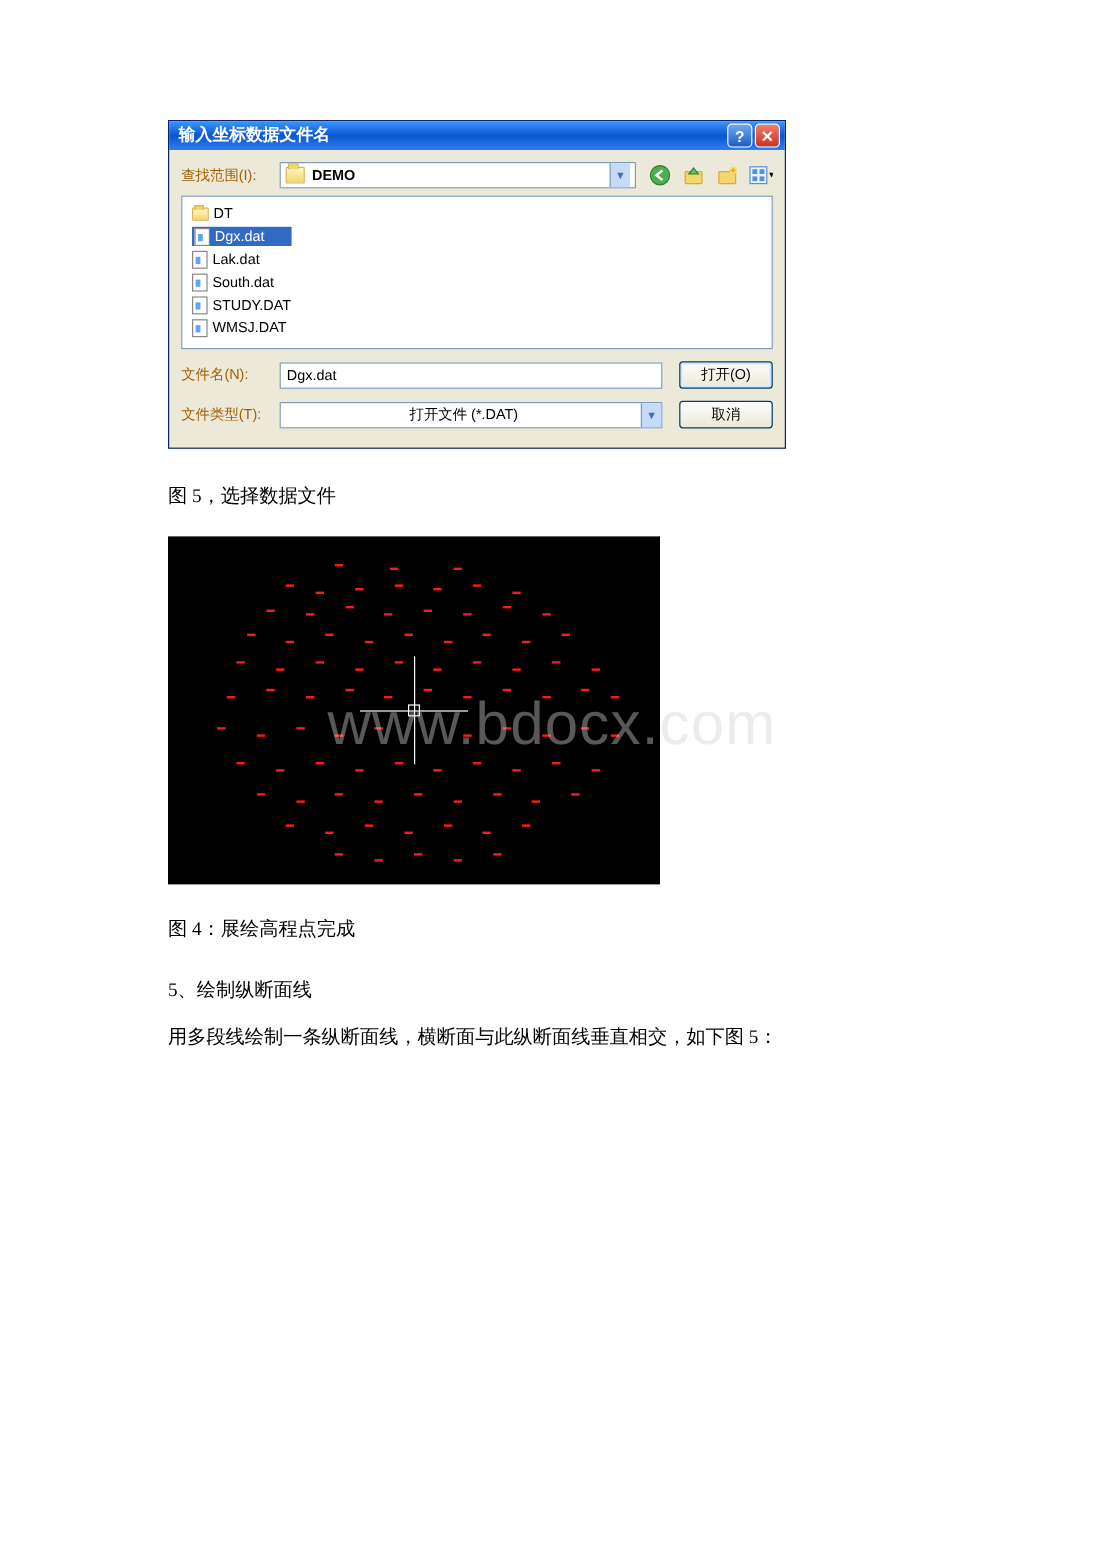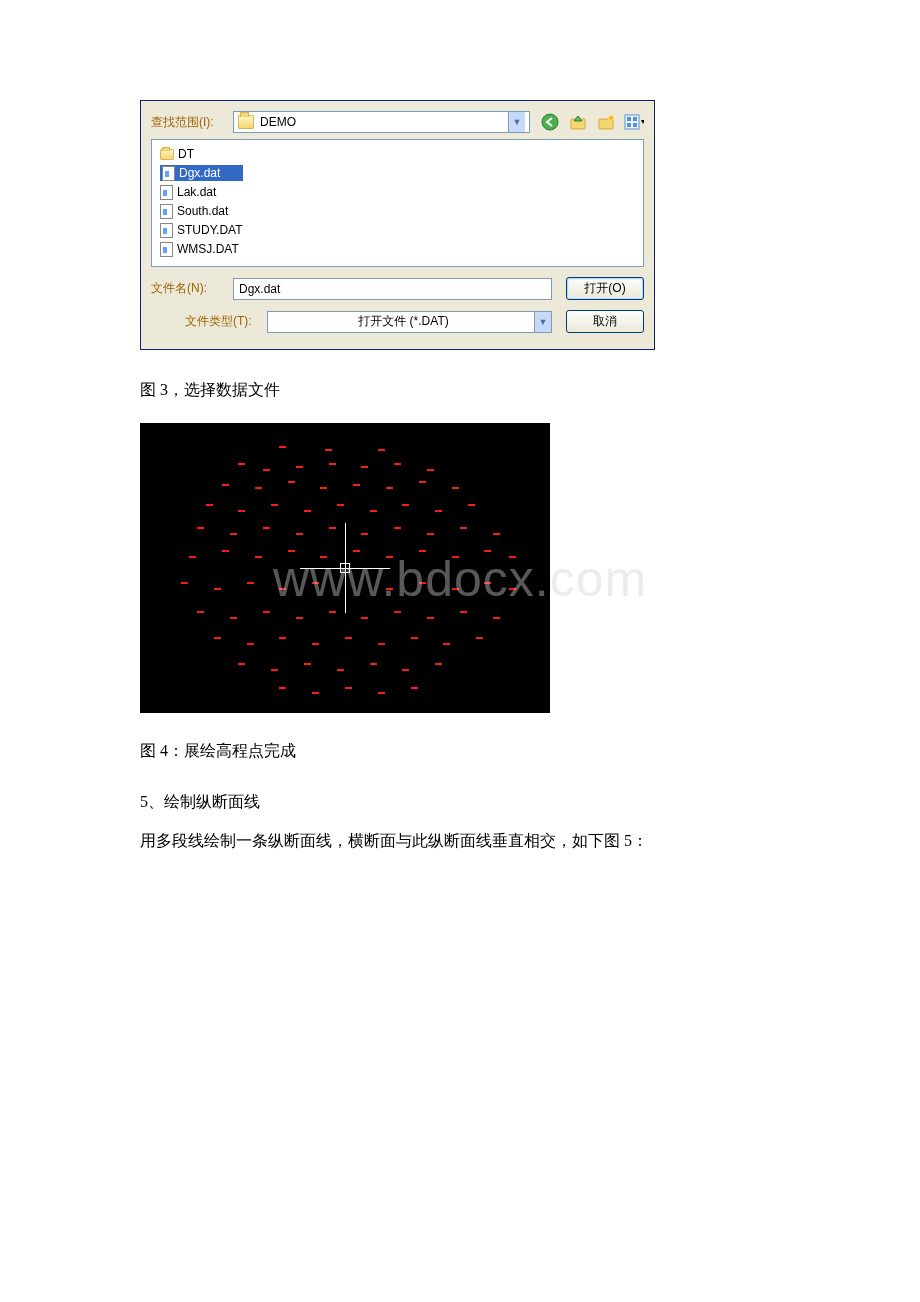--- a/index.html
+++ b/index.html
@@ -48,20 +48,21 @@
 
   .folder-combo {
     flex:1;
     display:flex;
     align-items:center;
     background:#fff;
     border:1px solid #7f9db9;
     height:22px;
     padding:0 4px;
     margin-right:10px;
+    font-weight:bold;
   }
   .folder-icon {
     width:16px;height:14px;margin-right:6px;
     background: linear-gradient(#fff6c4,#f4d76f);
     border:1px solid #d7b558;
     border-radius:1px;
     position:relative;
   }
   .folder-icon::before{
     content:"";position:absolute;top:-4px;left:1px;width:7px;height:4px;
@@ -132,20 +133,25 @@
     z-index:5;
     width:640px;
   }
   .fig4-wrap{position:relative;}
 
 </style>
 </head>
 <body>
 
 <div class="dialog">
+  <div class="titlebar">
+    <span class="title-text">输入坐标数据文件名</span>
+    <div class="winbtn help">?</div>
+    <div class="winbtn close">✕</div>
+  </div>
   <div class="dlg-body">
     <div class="row">
       <span class="lbl">查找范围(I):</span>
       <div class="folder-combo">
         <span class="folder-icon"></span>
         <span style="flex:1">DEMO</span>
         <span class="combo-dd">▼</span>
       </div>
       <div class="toolbar">
         <span class="tb-ico">
@@ -212,35 +218,35 @@
     <div class="bottom-rows">
       <div class="row">
         <span class="lbl">文件名(N):</span>
         <div class="text-input">
           <span>Dgx.dat</span>
         </div>
         <div class="xp-button primary">
           <span>打开(O)</span>
         </div>
       </div>
-      <div class="row" style="margin-top:10px;margin-left:34px;">
+      <div class="row" style="margin-top:10px;">
         <span class="lbl">文件类型(T):</span>
         <div class="combo-input">
           <span class="txt">打开文件 (*.DAT)</span>
           <span class="combo-dd">▼</span>
         </div>
         <div class="xp-button">
           <span>取消</span>
         </div>
       </div>
     </div>
   </div>
 </div>
 
-<p class="caption">图 3，选择数据文件</p>
+<p class="caption">图 5，选择数据文件</p>
 
 <div class="fig4-wrap">
   <div class="cad-canvas" id="cad">
     <div class="crosshair">
       <div class="h"></div>
         <div class="v"></div>
         <div class="box"></div>
     </div>
   <div class="red-dot" style="left: 34%; top: 8%;"></div>
       <div class="red-dot" style="left: 45%; top: 9%;"></div>

